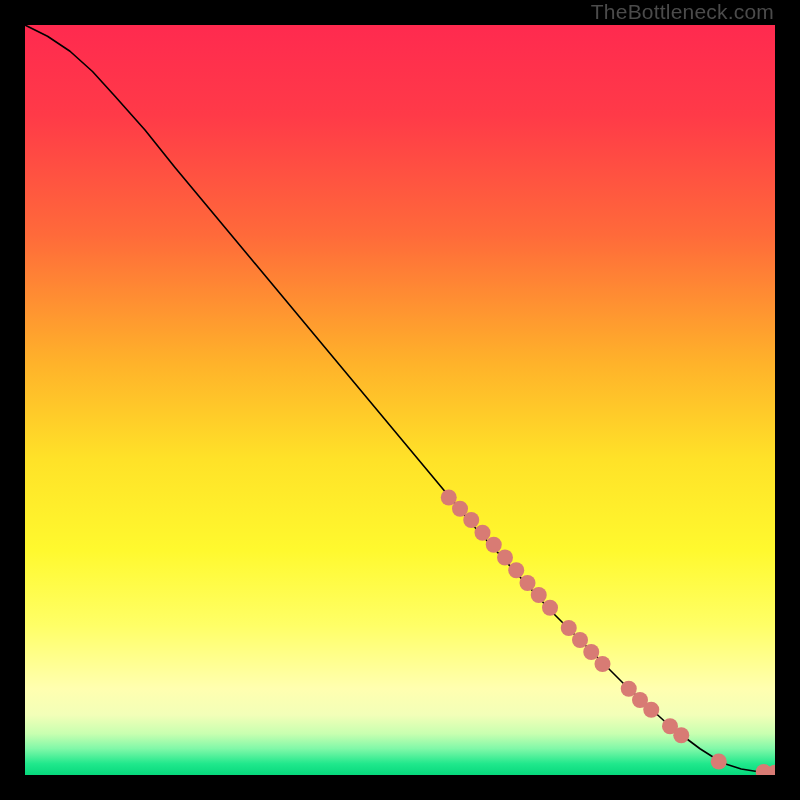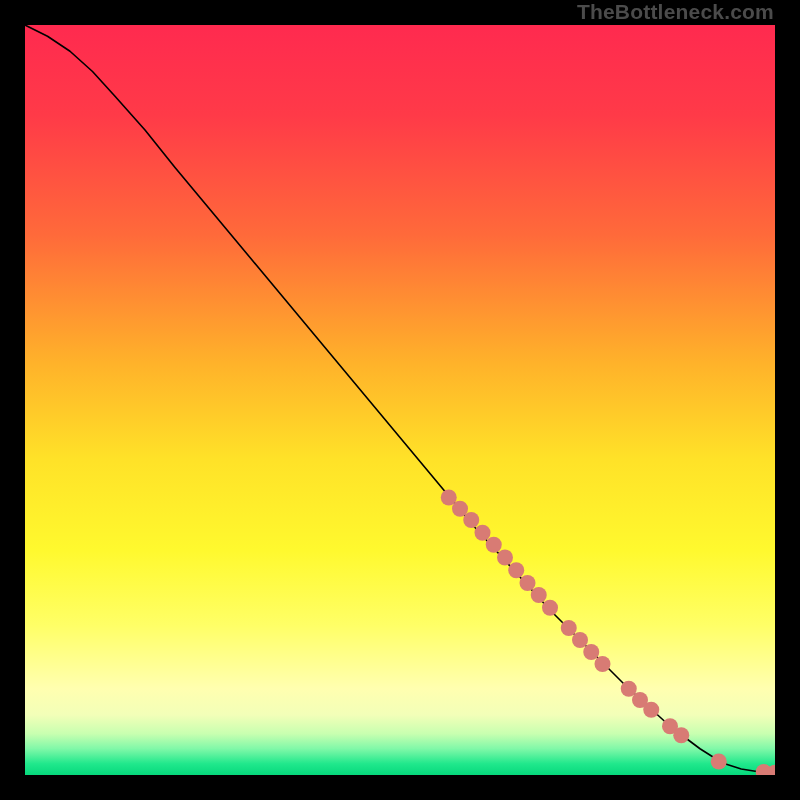--- a/index.html
+++ b/index.html
@@ -15,21 +15,21 @@
     position: relative;
     width: 800px;
     height: 800px;
   }
   .watermark {
     position: absolute;
     top: 0px;
     right: 26px;
     color: #4b4b4b;
     font-size: 21px;
-    font-weight: 700;
+    font-weight: 400;
     letter-spacing: 0.2px;
   }
   .plot-area {
     position: absolute;
     left: 25px;
     top: 25px;
     width: 750px;
     height: 750px;
   }
   svg {

